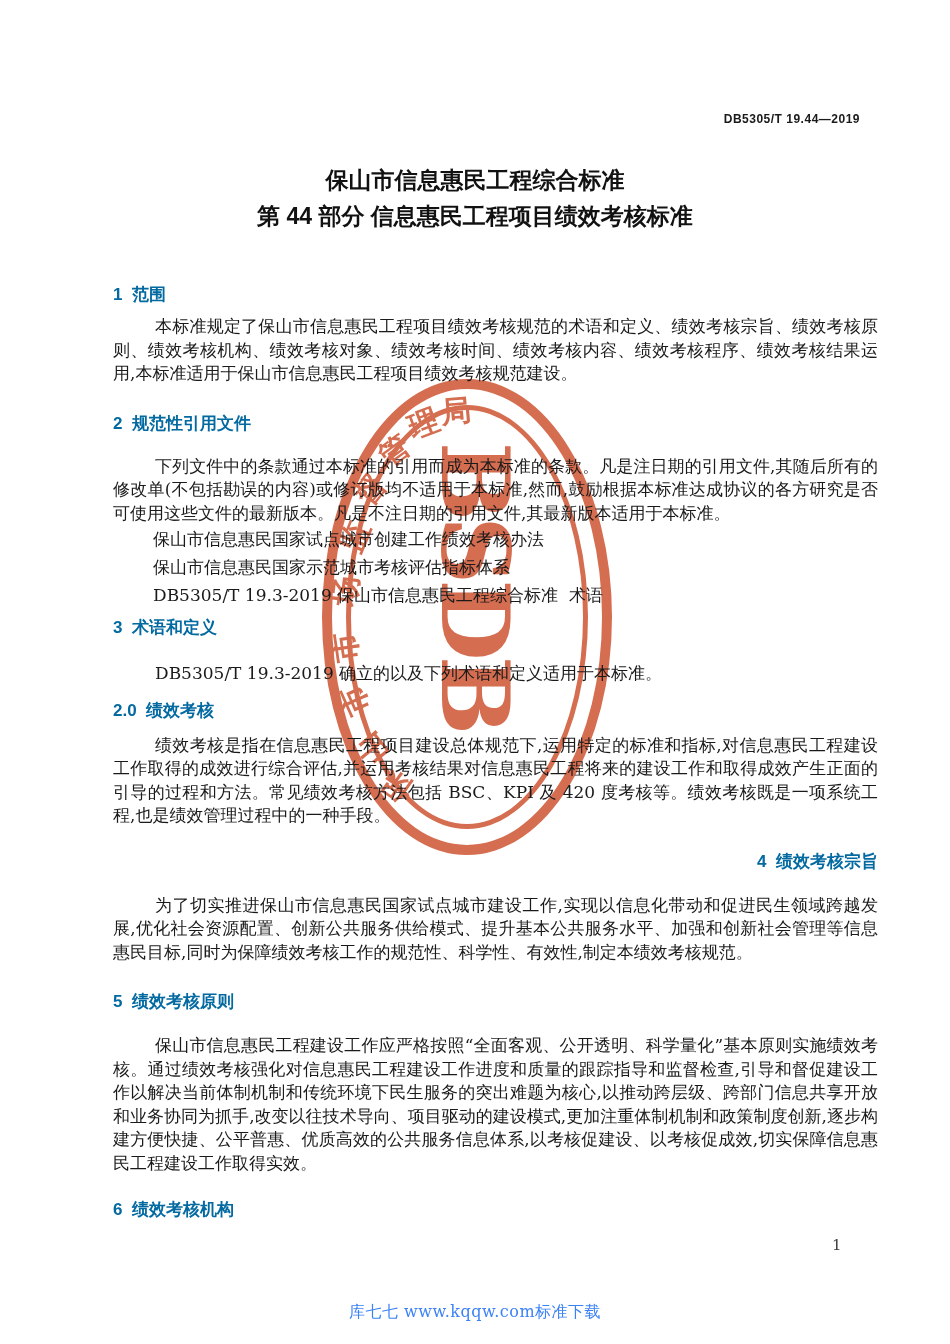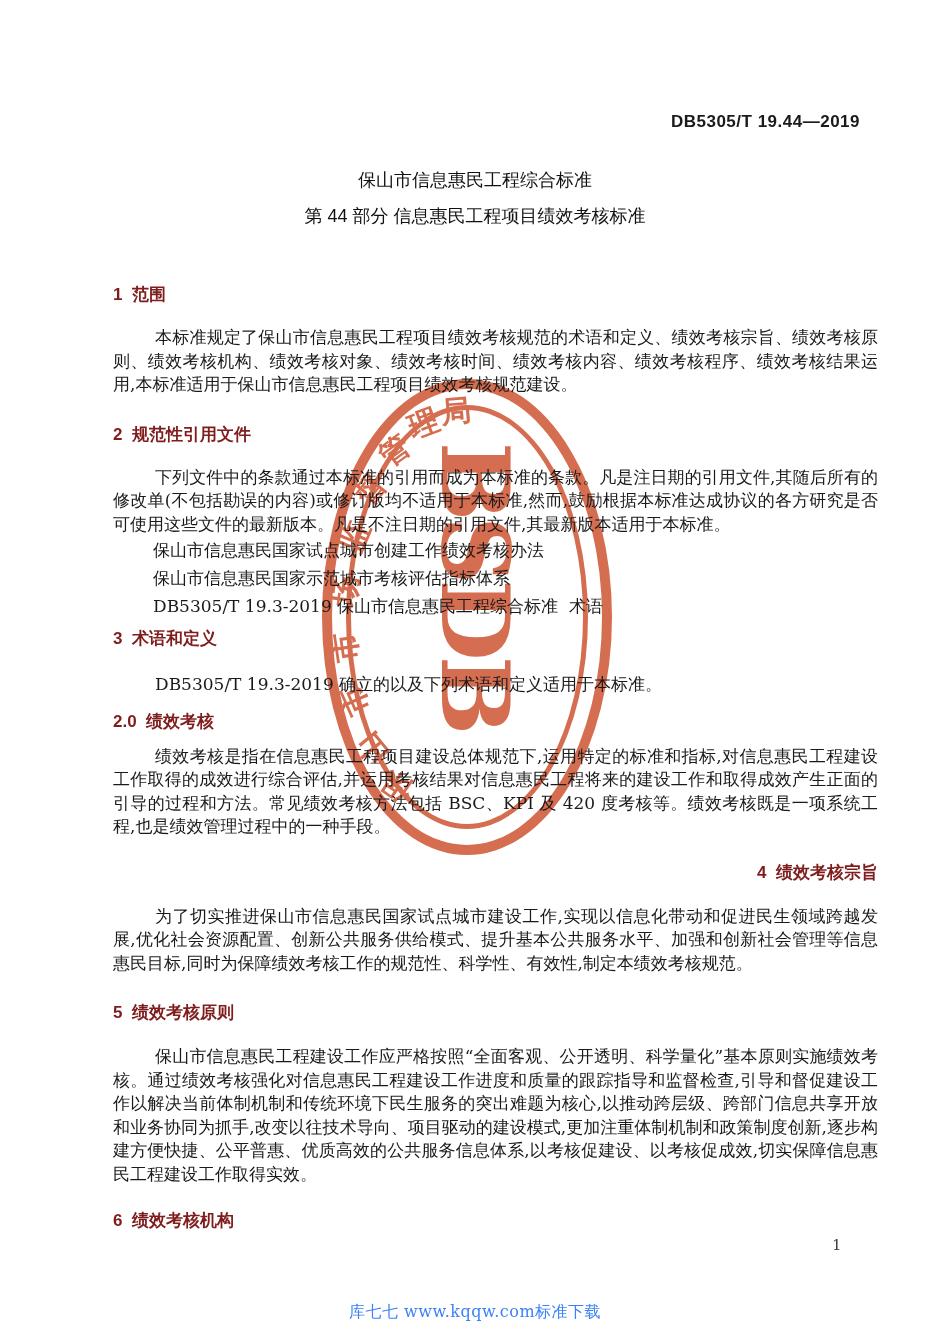--- a/index.html
+++ b/index.html
@@ -3,39 +3,39 @@
 <meta charset="utf-8">
 <style>
   html,body{margin:0;padding:0;background:#ffffff;}
   .page{
     position:relative;width:950px;height:1344px;background:#ffffff;
     overflow:hidden;font-family:"DejaVu Serif",serif;color:#1a1a1a;
   }
   .doc-number{
     position:absolute;top:112px;right:90px;
     font-family:"Liberation Sans",sans-serif;font-weight:700;
-    font-size:17px;letter-spacing:.5px;margin-left:20px;
+    font-size:12px;letter-spacing:.5px;margin-left:20px;
   }
   .doc-title{
     position:absolute;top:162px;left:0;width:100%;text-align:center;
-    font-family:"Liberation Sans",sans-serif;font-weight:400;
-    font-size:18px;line-height:36px;color:#111;
+    font-family:"Liberation Sans",sans-serif;font-weight:700;
+    font-size:23px;line-height:36px;color:#111;
   }
   .content{
     position:absolute;top:0;left:113px;width:765px;
     font-size:17px;line-height:23.5px;z-index:2;
   }
   .sec-heading{
     font-family:"Liberation Sans",sans-serif;font-size:17px;font-weight:700;
-    margin:0;line-height:23px;white-space:pre-wrap;color:#7f1d1d;
+    margin:0;line-height:23px;white-space:pre-wrap;color:#0369a1;
   }
   .body-p{margin:0;text-align:justify;text-indent:42px;}
   .ref-line{white-space:pre-wrap;line-height:28px;padding-left:40px;}
   
-  .mt-h1{margin-top:283px;} .mt-p1{margin-top:20px;}
+  .mt-h1{margin-top:283px;} .mt-p1{margin-top:9px;}
   .mt-h2{margin-top:26px;}  .mt-p2{margin-top:20px;}
   .mt-refs{margin-top:0;}
   .mt-h3{margin-top:7px;}   .mt-p3{margin-top:23px;}
   .mt-h31{margin-top:13px;} .mt-p31{margin-top:12px;}
   .mt-h4{margin-top:22px;text-align:right;}  .mt-p4{margin-top:21px;}
   .mt-h5{margin-top:26px;}  .mt-p5{margin-top:21px;}
   .mt-h6{margin-top:23px;}
   
   .seal{
     position:absolute;left:322px;top:379px;width:290px;height:476px;

